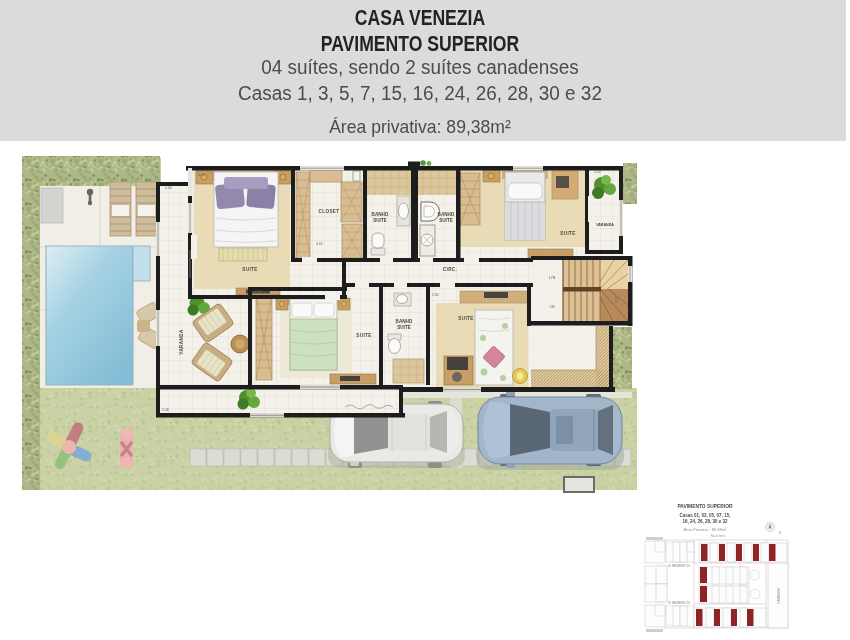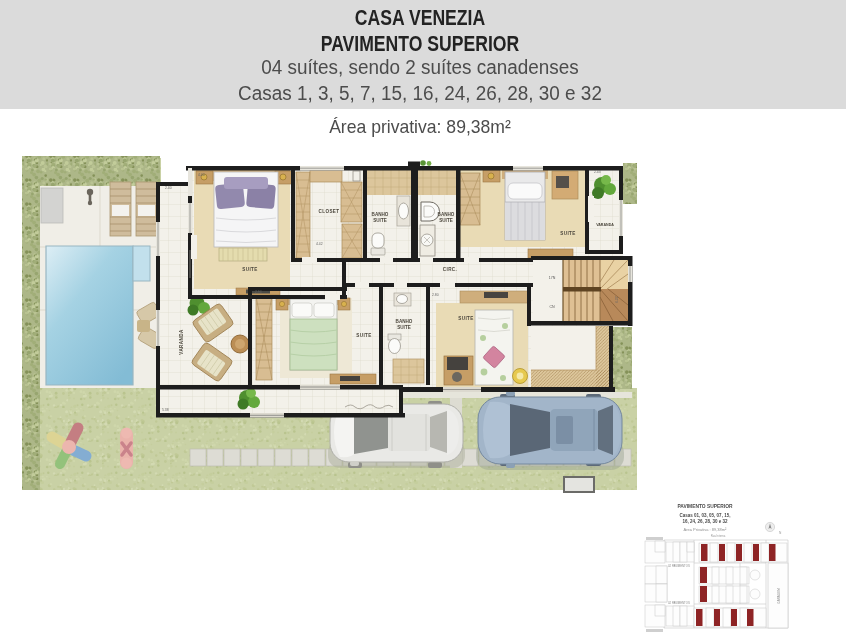--- a/index.html
+++ b/index.html
@@ -1,17 +1,17 @@
 <!DOCTYPE html>
 <html><head>
 <meta charset="utf-8">
 <style>
   html,body{margin:0;padding:0;background:#fff;width:850px;height:640px;overflow:hidden;}
   body{font-family:"Liberation Sans", sans-serif;position:relative;}
-  .hdr{position:absolute;left:0;top:0;width:846px;height:109px;background:#dbdbdb;}
+  .hdr{position:absolute;left:0;top:0;width:846px;height:141px;background:#dbdbdb;}
   .hl{position:absolute;left:0;width:840px;text-align:center;}
   svg{position:absolute;left:0;top:0;}
   svg text{font-family:"Liberation Sans", sans-serif;}
 </style>
 </head>
 <body>
 
 <div class="hdr">
 
   <div class="hl" style="top:6.5px;font-size:22px;line-height:22px;font-weight:bold;color:#232323;transform:scaleX(0.80);">CASA VENEZIA</div>

